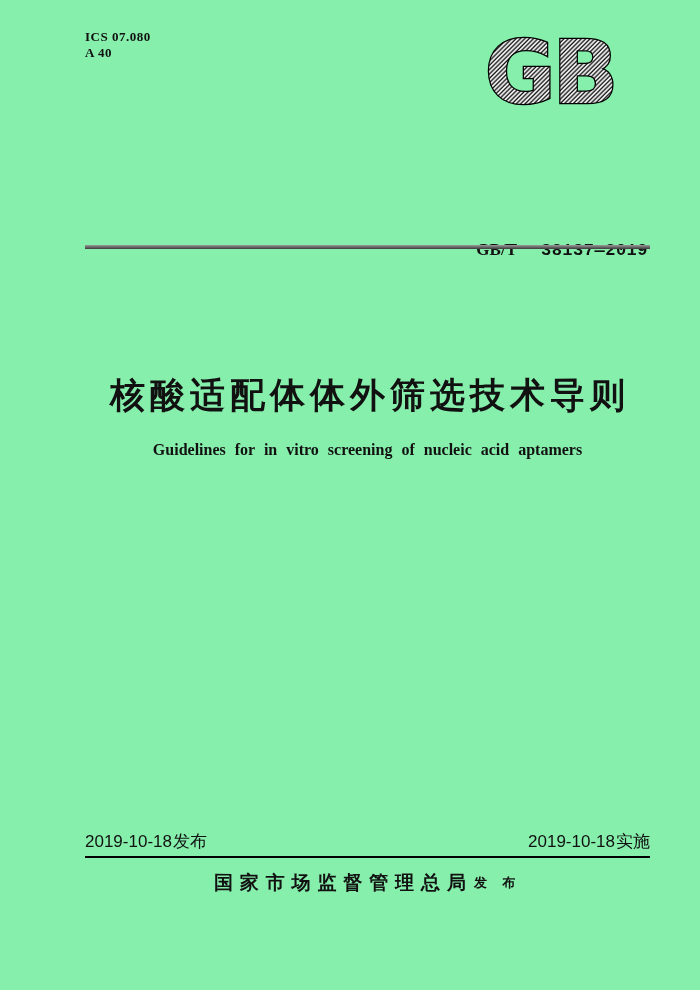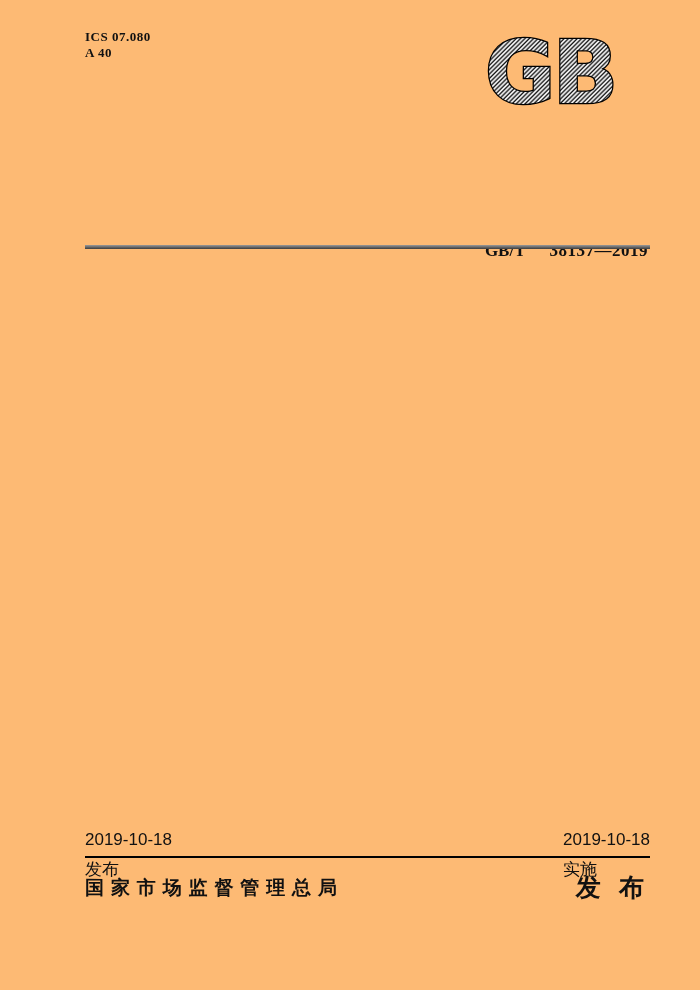--- a/index.html
+++ b/index.html
@@ -1,19 +1,19 @@
 <!DOCTYPE html>
 <html><head>
 <meta charset="utf-8">
 <style>
   html,body{margin:0;padding:0;background:#ffffff;}
   .page{
     position:relative;
     width:700px;height:990px;
-    background:#fdba74;
+    background:#86efac;
     overflow:hidden;
     font-family:"Liberation Serif", serif;
     color:#111;
   }
   
   .ics-block{
     position:absolute;left:85px;top:29px;
     font-weight:bold;font-size:13px;line-height:16px;
     letter-spacing:.5px;
   }
@@ -30,21 +30,21 @@
     font-weight:bold;font-size:38px;line-height:46px;
     text-align:justify;text-align-last:justify;
     white-space:nowrap;
   }
   
   .designation{
     position:absolute;right:52px;top:197px;
     display:flex;align-items:baseline;gap:24px;
     font-size:17px;font-weight:bold;
   }
-  .designation .num{font-family:Liberation Serif, serif;letter-spacing:.5px;margin-top:44px;}
+  .designation .num{font-family:Liberation Mono, monospace;letter-spacing:.5px;margin-top:44px;}
   
   .rule-top{
     position:absolute;left:85px;right:50px;top:245px;height:4px;
     background:linear-gradient(#9a9a9a,#3c3c3c);
   }
   .rule-bottom{
     position:absolute;left:85px;right:50px;top:856px;height:2px;
     background:#000;
   }
   
@@ -59,30 +59,30 @@
     text-align:center;
     font-weight:bold;font-size:16px;word-spacing:5px;
   }
   
   .dates-row{
     position:absolute;left:85px;right:50px;top:830px;
     display:flex;justify-content:space-between;
     font-family:"Liberation Sans",sans-serif;
     font-size:17px;font-weight:500;
   }
-  .date-cell{display:flex;align-items:baseline;gap:8px;white-space:nowrap;flex-direction:column;}
+  .date-cell{display:flex;align-items:baseline;gap:1px;white-space:nowrap;}
   
   .issuer-row{
     position:absolute;left:85px;top:871px;width:565px;
-    display:flex;justify-content:space-between;align-items:center;gap:8px;
+    display:flex;justify-content:center;align-items:center;gap:8px;
   }
   .issuer-lines{width:252px;font-weight:bold;font-size:19px;line-height:23px;}
   .issuer-lines div{text-align:justify;text-align-last:justify;white-space:nowrap;}
   .publish-label{
-    font-weight:bold;font-size:25px;letter-spacing:6px;white-space:nowrap;
+    font-weight:bold;font-size:13px;letter-spacing:6px;white-space:nowrap;
   }
 </style>
 </head>
 <body>
 
 <div class="page">
 
   <div class="ics-block">
     <div>ICS 07.080</div>
     <div>A 40</div>
@@ -99,20 +99,22 @@
   </svg>
 
 
   <div class="designation">
     <span>GB/T</span>
     <span class="num">38137—2019</span>
   </div>
 
   <div class="rule-top"></div>
 
+  <div class="doc-title-zh">核酸适配体体外筛选技术导则</div>
+  <div class="doc-title-en">Guidelines for in vitro screening of nucleic acid aptamers</div>
 
   <div class="dates-row">
     <div class="date-cell">
       <span>2019-10-18</span>
       <span>发布</span>
     </div>
     <div class="date-cell">
       <span>2019-10-18</span>
       <span>实施</span>
     </div>

